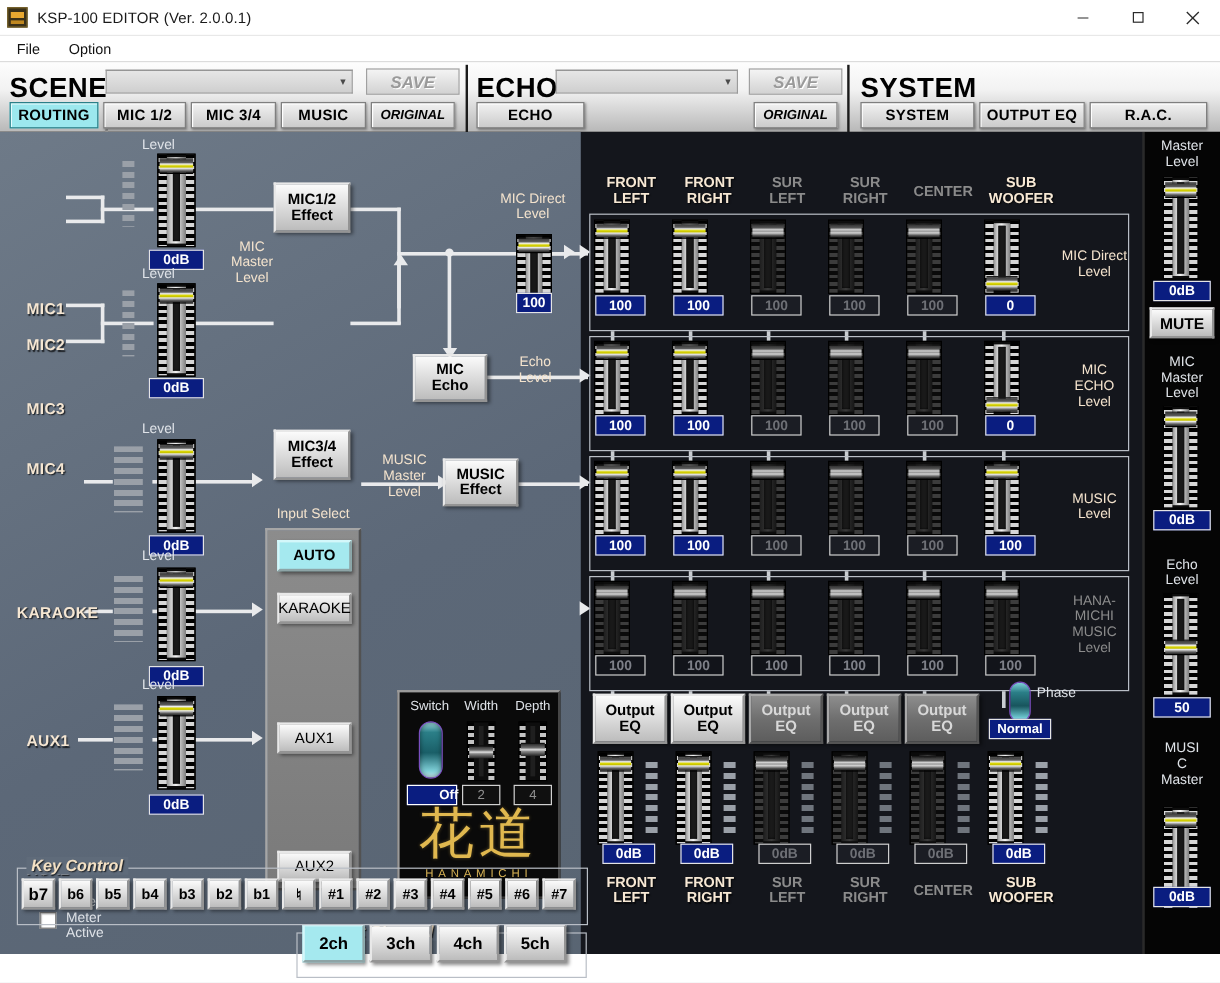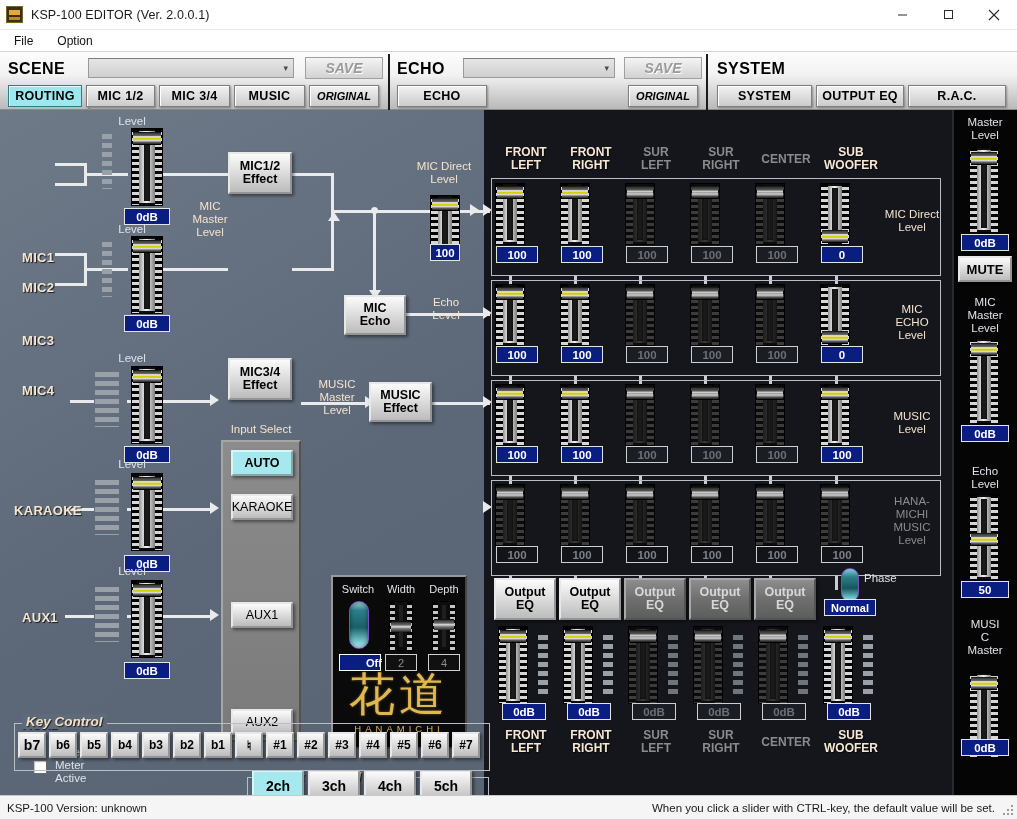--- a/index.html
+++ b/index.html
@@ -45,21 +45,21 @@
   .menu-item { font-size: 12px; color: #111; padding: 2px 10px; margin-left: 4px; }
 
   
   .toolbar {
     position: absolute; left: 0; top: 52px; width: 1017px; height: 58px;
     background: linear-gradient(to bottom,#fdfdfd 0%,#f2f2f2 40%,#b9b9b9 100%);
     border-bottom: 1px solid #8a8a8a;
   }
   .tb-sep { position: absolute; top: 2px; width: 2px; height: 56px; background: #1a1a1a; }
   .grp-title {
-    position: absolute; font-weight: bold; font-size: 16px; color: #000;
+    position: absolute; font-weight: bold; font-size: 23px; color: #000;
     letter-spacing: .4px; font-family: "Liberation Sans", sans-serif;
   }
   .combo {
     position: absolute; height: 20px;
     background: linear-gradient(to bottom,#e6e6e6,#cfcfcf);
     border: 1px solid #9a9a9a; border-top-color: #7e7e7e;
     display: flex; align-items: center; justify-content: flex-end;
   }
   .combo .chev { margin-right: 5px; color: #4a4a4a; font-size: 9px; line-height: 1; }
   .savebtn {
@@ -1014,19 +1014,14 @@
     <div class="fader" style="left:969px; top:562px; width:30px; height:86px;">
       <div class="track-bg"></div>
         <div class="slot"></div>
         <div class="notch-l"></div>
         <div class="notch-r"></div>
       <div class="knob" style="top:4px;"></div>
     </div>
     <div class="vbox" style="left:961px; top:629px; width:48px;">0dB</div>
   </div>
 
-  <div class="statusbar">
-    <div class="status-left">KSP-100 Version: unknown</div>
-    <div class="status-right">When you click a slider with CTRL-key, the default value will be set.</div>
-    <div class="grip"></div>
-  </div>
 
 </div>
 
 </body></html>

